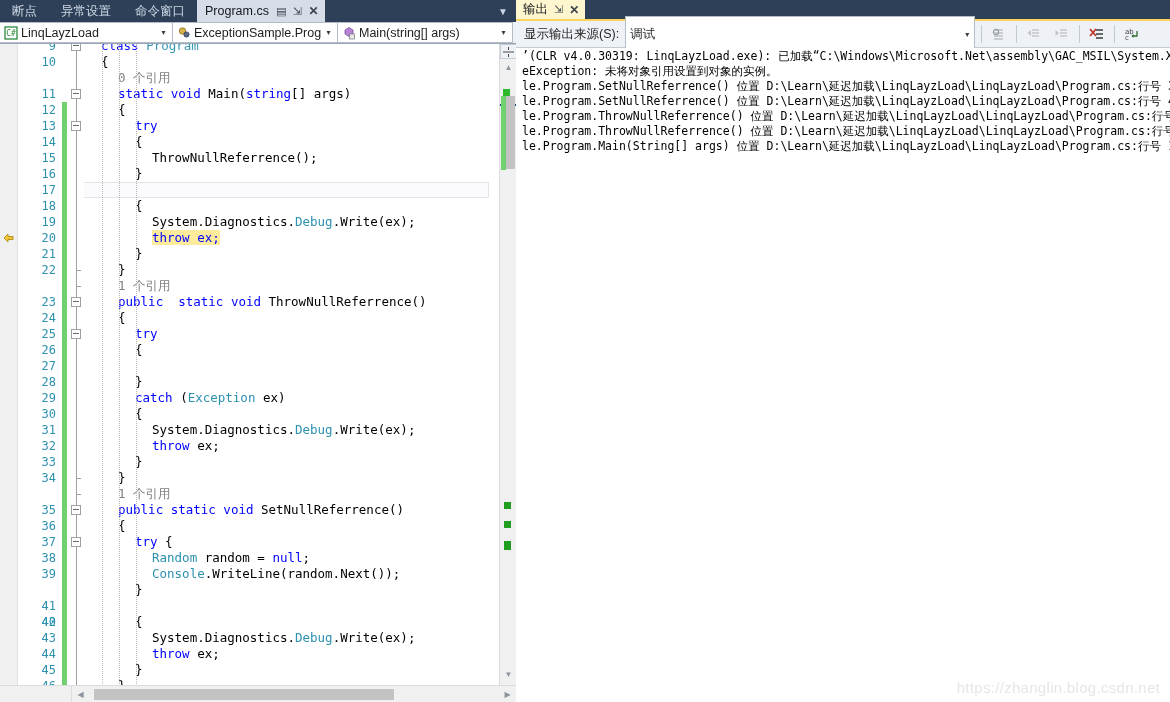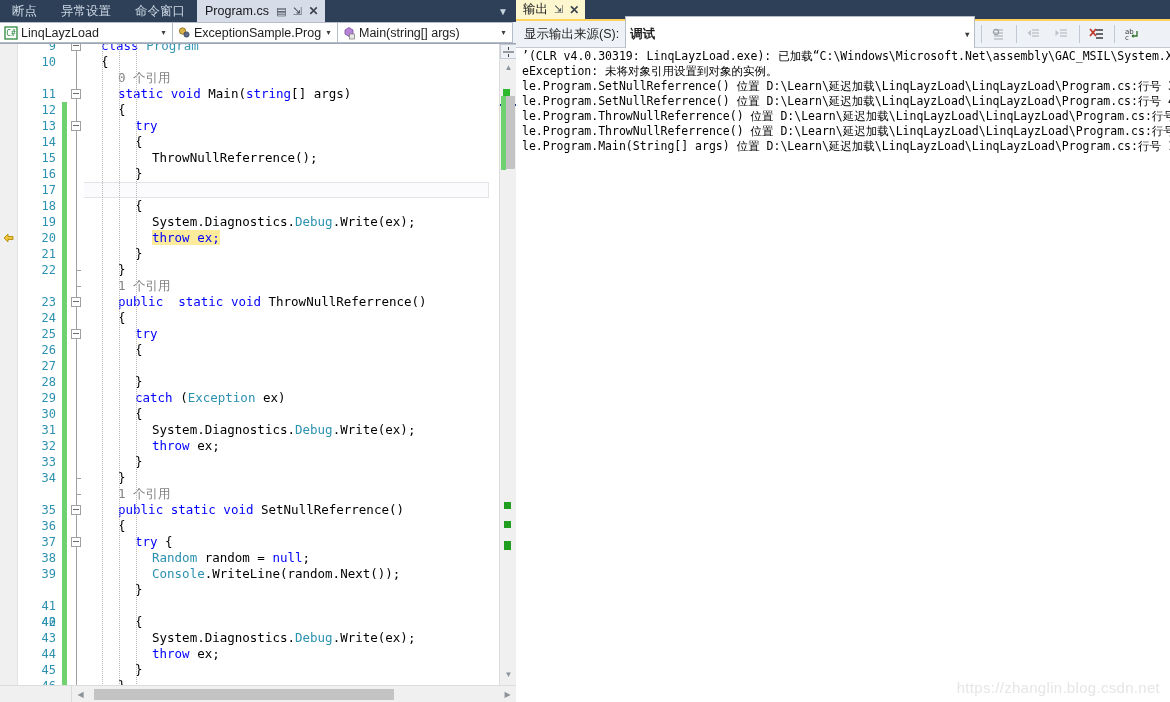--- a/index.html
+++ b/index.html
@@ -287,21 +287,20 @@
     white-space: nowrap;
     padding-left: 4px;
   }
   .out-combo {
     width: 350px; height: 36px;
     background: #ffffff;
     border: 1px solid #b4bcc8;
     display: flex; align-items: center;
     font-size: 12.5px; color: #1e1e1e;
     padding-left: 4px;
-    font-weight: bold;
   }
   .out-combo .val { flex: 1; }
   .out-combo .arr { width: 14px; text-align: center; font-size: 8px; color: #3c3c3c; }
   .tb-sep { width: 1px; height: 18px; background: #c3c9d2; }
   .tb-btn {
     width: 22px; height: 22px;
     display: flex; align-items: center; justify-content: center;
   }
   .out-body {
     flex: 1;

